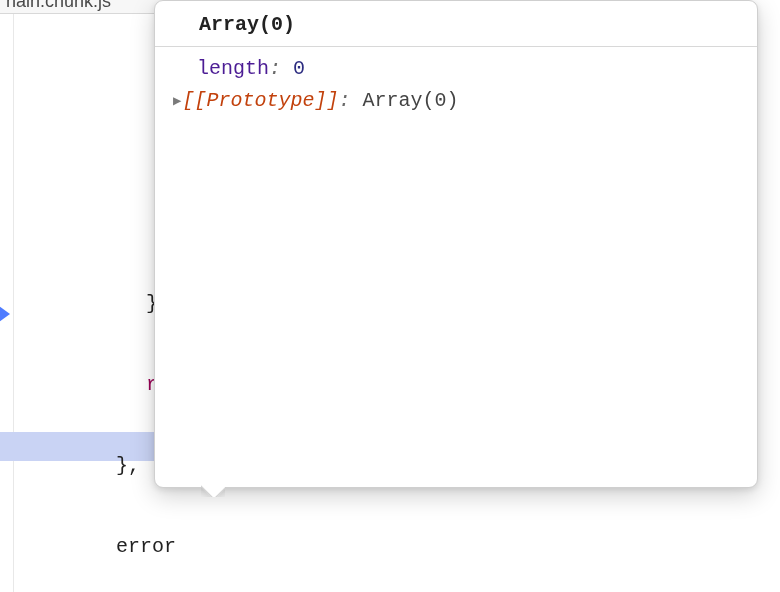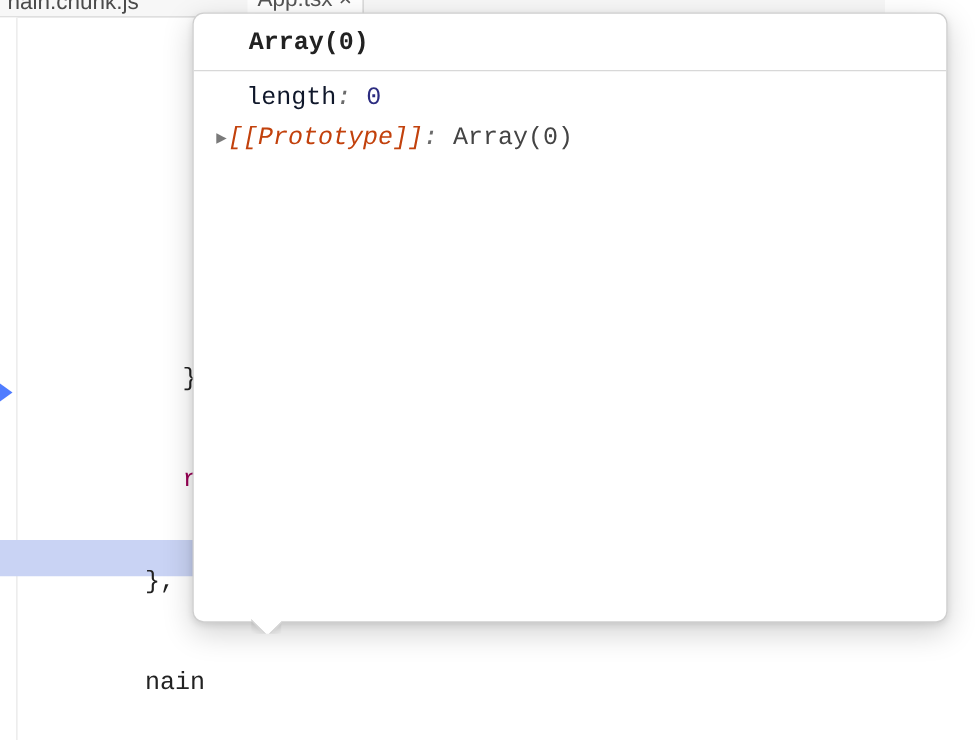--- a/index.html
+++ b/index.html
@@ -54,35 +54,35 @@
   .ind5 { padding-left: 162px; }
   .hl-full {
     position: absolute; left: 0; right: 0; top: 432px; height: 29px;
     background: linear-gradient(to right, rgba(201,211,244,1), rgba(201,211,244,1));
   }
 
   .kw { color: #990055; }
 
   
   .popover {
-    position: absolute; left: 154px; top: 10px;
+    position: absolute; left: 154px; top: 0;
     width: 604px; height: 488px;
     background: #fff;
     border: 1px solid #cfcfcf;
     border-radius: 9px;
     box-shadow: 0 8px 24px rgba(0,0,0,.18), 0 2px 6px rgba(0,0,0,.10);
   }
   .pop-header {
     padding: 12px 16px 10px 44px;
     border-bottom: 1px solid #d8d8d8;
     font-weight: 700; color: #222;
   }
   .pop-body { padding: 6px 8px 6px 18px; }
   .pop-row { line-height: 32px; white-space: pre; }
-  .prop { color: #0f172a; }
+  .prop { color: #4c1d95; }
   .val  { color: #2c2c80; }
   .italic { font-style: italic; color: #6b6b6b; }
   .disclosure {
     display: inline-block; transform: translateY(-1px);
     color: #7a7a7a; margin-right: 1px; font-size: 14px;
   }
 
   
   .pop-caret {
     position: absolute; left: 46px; bottom: -10px; width: 24px; height: 12px;
@@ -114,21 +114,21 @@
 
   <div class="hl-full"></div>
 
   <div class="code-area">
     <div class="spacer-top"></div>
     <div class="code-line ind5"><span>f</span></div>
     <div class="code-line ind5"><span>v</span></div>
     <div class="code-line ind4"><span>};</span></div>
     <div class="code-line ind4"><span class="kw">ret</span></div>
     <div class="code-line ind3"><span>},</span></div>
-    <div class="code-line ind3"><span>nain</span></div>
+    <div class="code-line ind3"><span>error</span></div>
     
     
     
     
     
     
     
     
     
     

